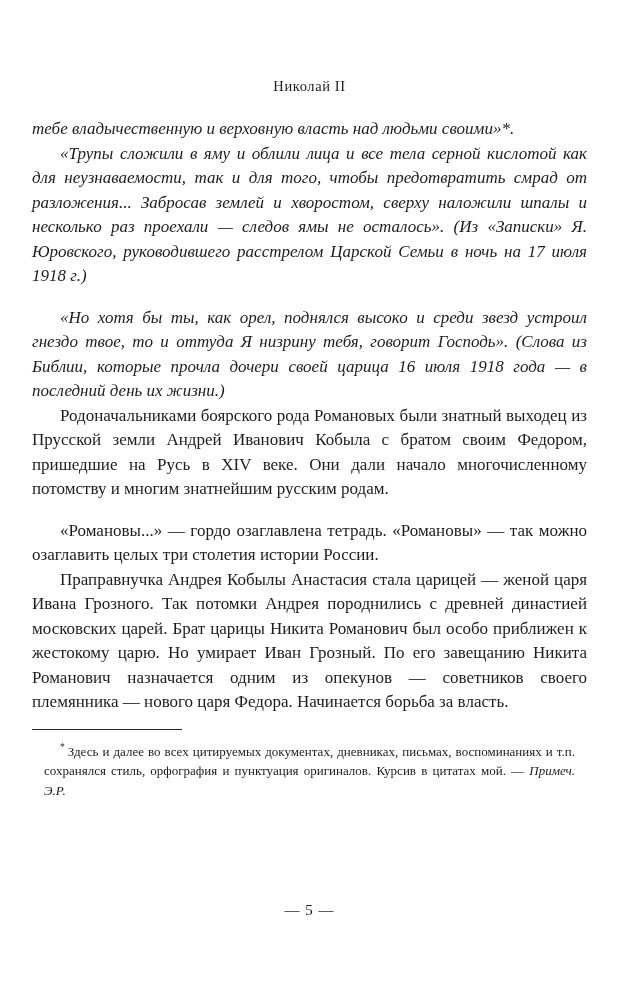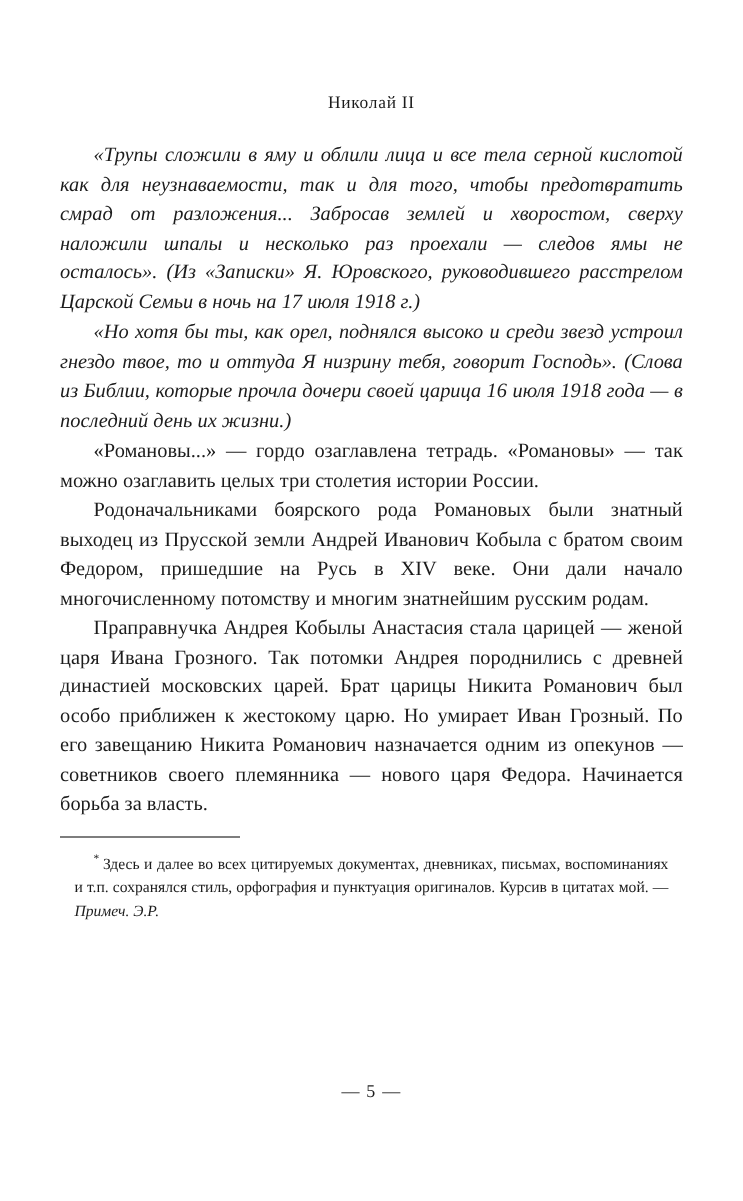--- a/index.html
+++ b/index.html
@@ -3,42 +3,42 @@
 <meta charset="utf-8">
 <style>
   html, body { margin: 0; padding: 0; background: #ffffff; }
   .page {
     position: relative;
     width: 619px;
     height: 1001px;
     margin: 0 auto;
     background: #ffffff;
     box-sizing: border-box;
-    padding: 0 50px;
+    padding: 0 32px;
     font-family: "Liberation Serif", "DejaVu Serif", serif;
     color: #1c1c1c;
     overflow: hidden;
     border-radius: 14px;
   }
   .running-head {
     padding-top: 78px;
     text-align: center;
     font-size: 14.5px;
     letter-spacing: 0.6px;
   }
   .body-text {
     margin-top: 22px;
     font-size: 17px;
     line-height: 24.5px;
     text-align: justify;
   }
   .para { margin: 0; text-indent: 28px; }
   .para.noindent { text-indent: 0; }
   .para.italic { font-style: italic; }
-  .para.space-before { margin-top: 1px; }
+  .para.space-before { margin-top: 17px; }
   .footnote-area { margin-top: 14px; }
   .footnote-rule {
     width: 150px;
     height: 0;
     border-top: 1px solid #2a2a2a;
     margin: 0 0 7px 0;
   }
   .footnote {
     margin: 12px;
     font-size: 13px;
@@ -63,24 +63,25 @@
   }
 </style>
 </head>
 <body>
 
 <div class="page">
 
   <div class="running-head">Николай II</div>
 
   <div class="body-text">
+    <p class="para noindent italic">тебе владычественную и верховную власть над людьми своими»*.</p>
     <p class="para italic">«Трупы сложили в яму и облили лица и все тела серной кислотой как для неузнаваемости, так и для того, чтобы предотвратить смрад от разложения... Забросав землей и хворостом, сверху наложили шпалы и несколько раз проехали — следов ямы не осталось». (Из «Записки» Я. Юровского, руководившего расстрелом Царской Семьи в ночь на 17 июля 1918 г.)</p>
     <p class="para italic space-before">«Но хотя бы ты, как орел, поднялся высоко и среди звезд устроил гнездо твое, то и оттуда Я низрину тебя, говорит Господь». (Слова из Библии, которые прочла дочери своей царица 16 июля 1918 года — в последний день их жизни.)</p>
+    <p class="para">Родоначальниками боярского рода Романовых были знатный выходец из Прусской земли Андрей Иванович Кобыла с братом своим Федором, пришедшие на Русь в XIV веке. Они дали начало многочисленному потомству и многим знатнейшим русским родам.</p>
     <p class="para space-before">«Романовы...» — гордо озаглавлена тетрадь. «Романовы» — так можно озаглавить целых три столетия истории России.</p>
-    <p class="para">Родоначальниками боярского рода Романовых были знатный выходец из Прусской земли Андрей Иванович Кобыла с братом своим Федором, пришедшие на Русь в XIV веке. Они дали начало многочисленному потомству и многим знатнейшим русским родам.</p>
     <p class="para">Праправнучка Андрея Кобылы Анастасия стала царицей — женой царя Ивана Грозного. Так потомки Андрея породнились с древней династией московских царей. Брат царицы Никита Романович был особо приближен к жестокому царю. Но умирает Иван Грозный. По его завещанию Никита Романович назначается одним из опекунов — советников своего племянника — нового царя Федора. Начинается борьба за власть.</p>
   </div>
 
   <div class="footnote-area">
     <div class="footnote-rule"></div>
     <p class="footnote"><sup>*</sup><span>Здесь и далее во всех цитируемых документах, дневниках, письмах, воспоминаниях и т.п. сохранялся стиль, орфография и пунктуация оригиналов. Курсив в цитатах мой. — </span><em>Примеч. Э.Р.</em></p>
   </div>
 
   <div class="page-number">— 5 —</div>
 

